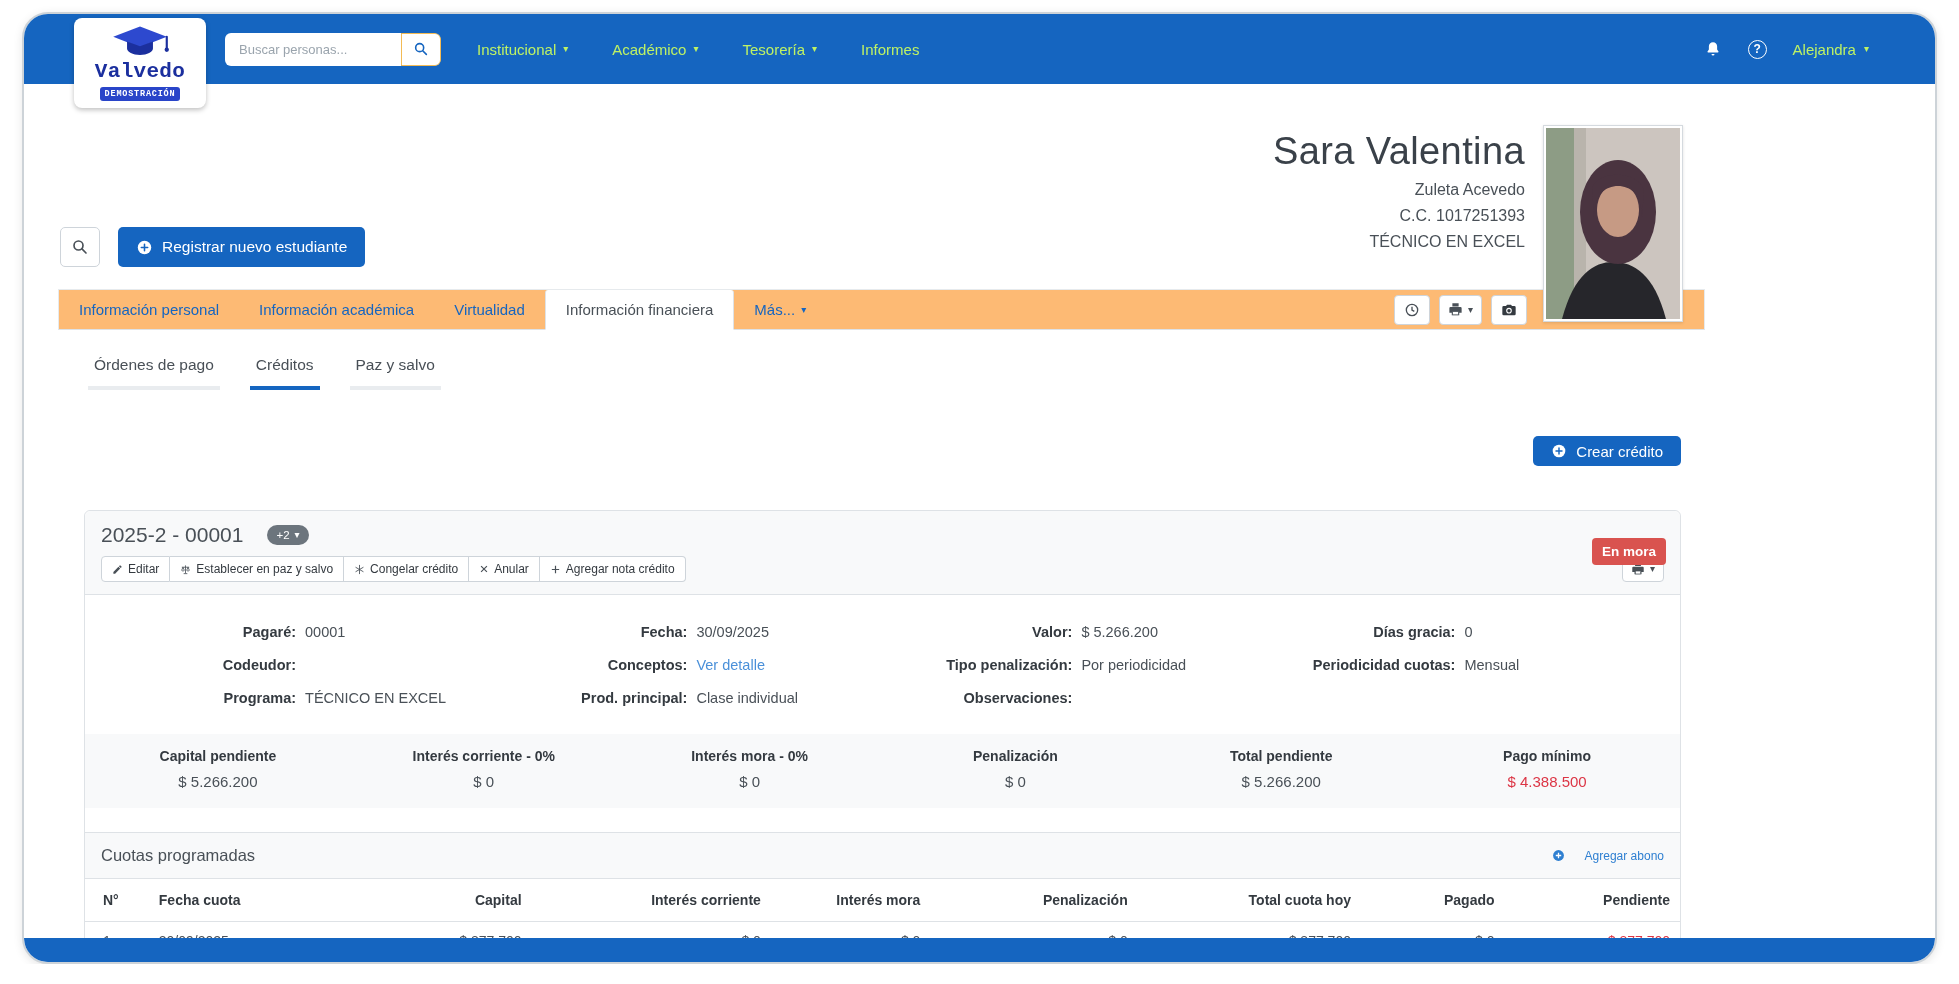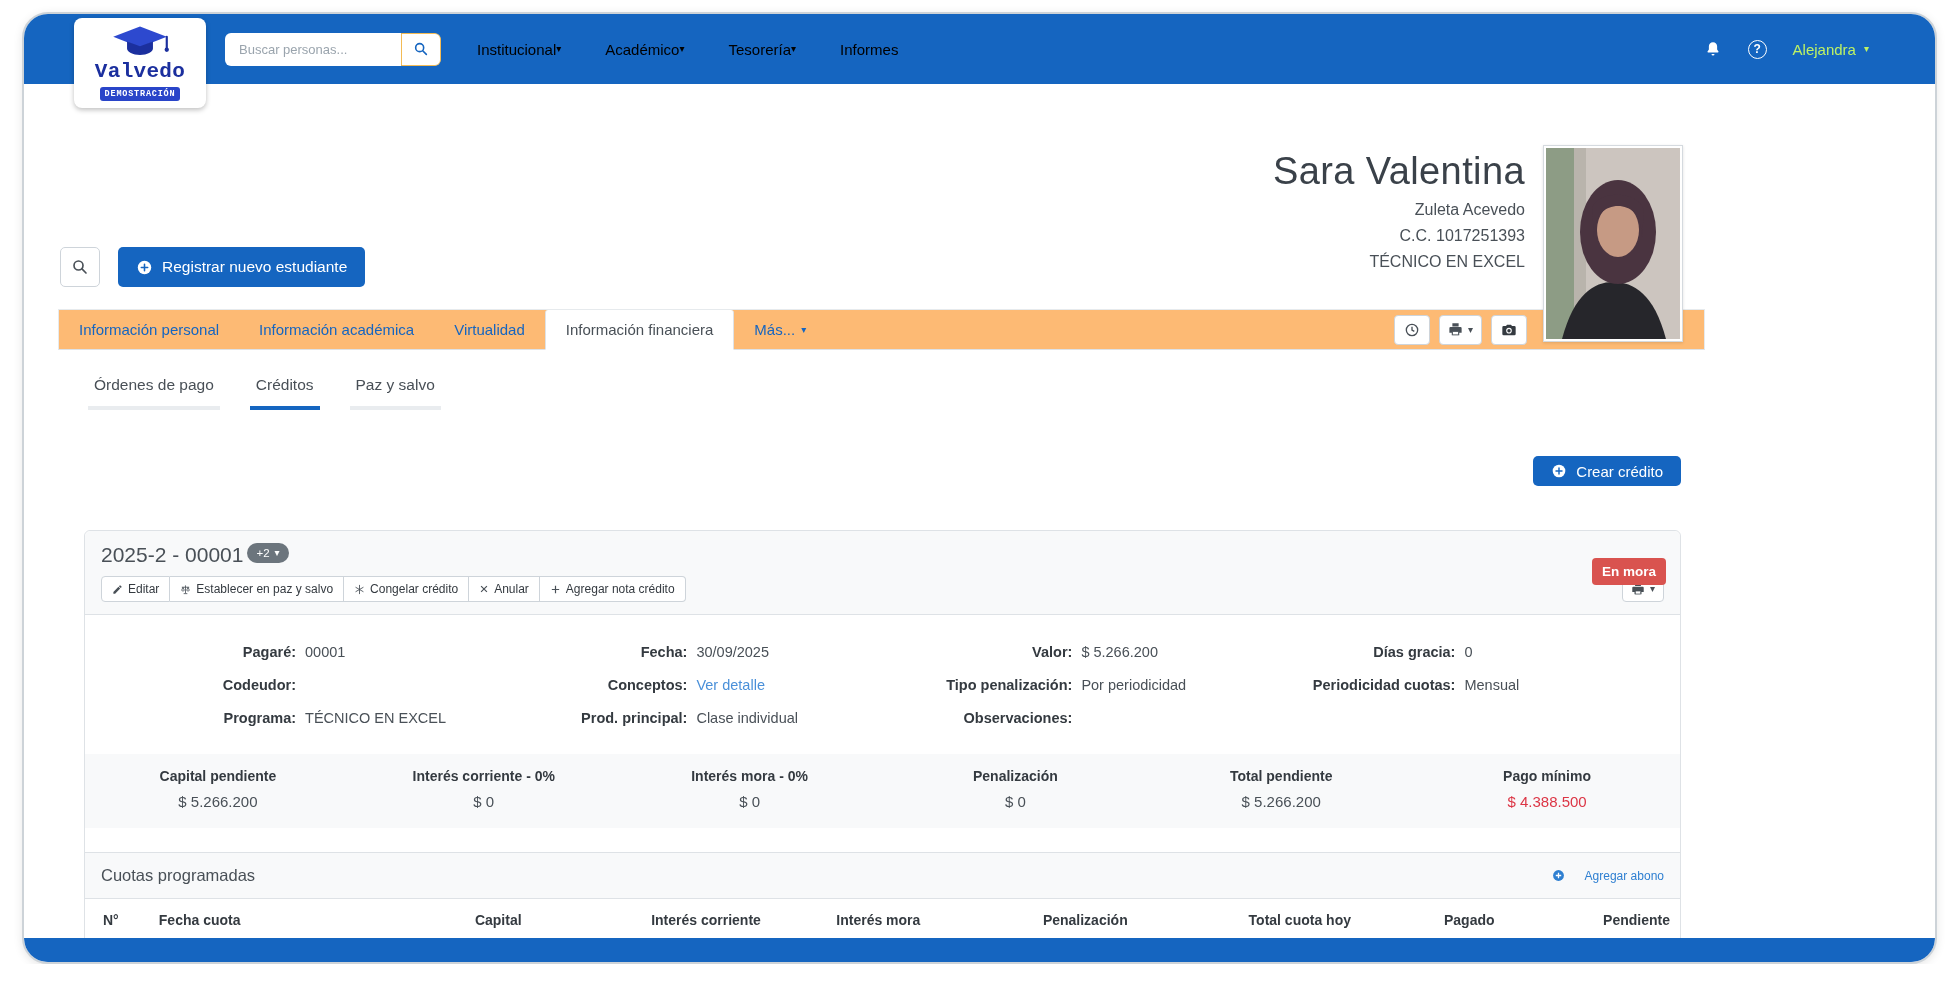--- a/index.html
+++ b/index.html
@@ -17,30 +17,30 @@
   .logo-badge { display:inline-block; background:#2945c9; color:#fff; font-size:8.5px; font-weight:bold;
                 letter-spacing:.8px; padding:2px 5px; border-radius:3px; margin-top:1px; }
 
   .search { display:flex; height:33px; border-radius:6px; overflow:hidden; }
   .search input { width:176px; border:none; outline:none; padding:0 14px; font-size:13px; color:#495057; }
   .search input::placeholder { color:#9aa4ad; }
   .search-btn { width:40px; border:1px solid #f3bb55; background:#fff; border-radius:0 6px 6px 0;
                 display:flex; align-items:center; justify-content:center; cursor:pointer; }
 
   .nav-links { display:flex; gap:44px; margin-left:36px; }
-  .nav-link { color:#000000; font-size:15px; display:flex; align-items:center; gap:0; cursor:pointer; white-space:nowrap; }
+  .nav-link { color:#bef264; font-size:15px; display:flex; align-items:center; gap:7px; cursor:pointer; white-space:nowrap; }
   .caret { font-size:10px; line-height:1; }
   .nav-right { margin-left:auto; display:flex; align-items:center; gap:26px; }
   .nav-icon-btn { background:none; border:none; padding:0; cursor:pointer; display:flex; align-items:center; }
   .help-badge { width:19px; height:19px; border:1.6px solid #fff; border-radius:50%; color:#fff; font-size:12px;
                 font-weight:bold; display:flex; align-items:center; justify-content:center; }
   .user-menu { color:#bef264; font-size:15px; display:flex; gap:8px; align-items:center; cursor:pointer; }
 
   
-  .page { position:relative; padding-top:205px;margin-top:20px; }
+  .page { position:relative; padding-top:205px; }
 
   .student-head { position:absolute; top:47px; right:410px; text-align:right; }
   .student-name { font-size:38px; color:#3a4149; letter-spacing:.4px; line-height:1.1; }
   .student-sub { font-size:16px; color:#495057; margin-top:8px; }
   .student-sub:first-of-type { margin-top:12px; }
   .student-photo { position:absolute; top:41px; right:252px; width:140px; height:197px; background:#fff;
                    border:1px solid #d5dadf; padding:2px; box-shadow:0 1px 3px rgba(0,0,0,.12); z-index:5; }
 
   .page-actions { position:absolute; top:143px; left:36px; display:flex; gap:18px; align-items:center; }
   .square-btn { width:40px; height:40px; background:#fff; border:1px solid #ced4da; border-radius:5px;
@@ -66,21 +66,21 @@
   .subtab { font-size:15.5px; color:#495057; padding:0 6px 12px; border-bottom:4px solid #e9ecef; cursor:pointer; }
   .subtab.active { border-bottom-color:var(--primary,#1565c0); }
 
   .create-row { margin:46px 254px 0 0; display:flex; justify-content:flex-end; }
   .create-row .btn-primary { height:30px; font-size:15px; }
 
   
   .card { margin:44px 254px 0 60px; border:1px solid #dee2e6; border-radius:6px 6px 0 0; background:#fff; }
   .card-head { position:relative; background:#f8f9fa; border-bottom:1px solid #dee2e6; padding:12px 16px;
                border-radius:6px 6px 0 0; }
-  .head-top { display:flex; align-items:flex-start; gap:4px; }
+  .head-top { display:flex; align-items:center; gap:24px; }
   .credit-title { font-size:21px; color:#495057; }
   .more-badge { background:#6c757d; color:#fff; border:none; border-radius:10px; font-size:11.5px; padding:4px 9px;
                 display:inline-flex; gap:5px; align-items:center; cursor:pointer; font-family:inherit; }
   .status-badge { position:absolute; right:14px; top:27px; background:var(--danger,#d9534f); color:#fff;
                   font-size:13.5px; font-weight:bold; padding:6px 10px; border-radius:4px; }
   .head-tools { margin-top:9px; display:flex; align-items:center; }
   .btn-group { display:inline-flex; }
   .gbtn { background:#fff; border:1px solid #ced4da; border-left-width:0; font-size:12px; color:#343a40;
           height:26px; padding:0 10px; display:inline-flex; align-items:center; gap:5px; cursor:pointer;
           font-family:inherit; white-space:nowrap; }

